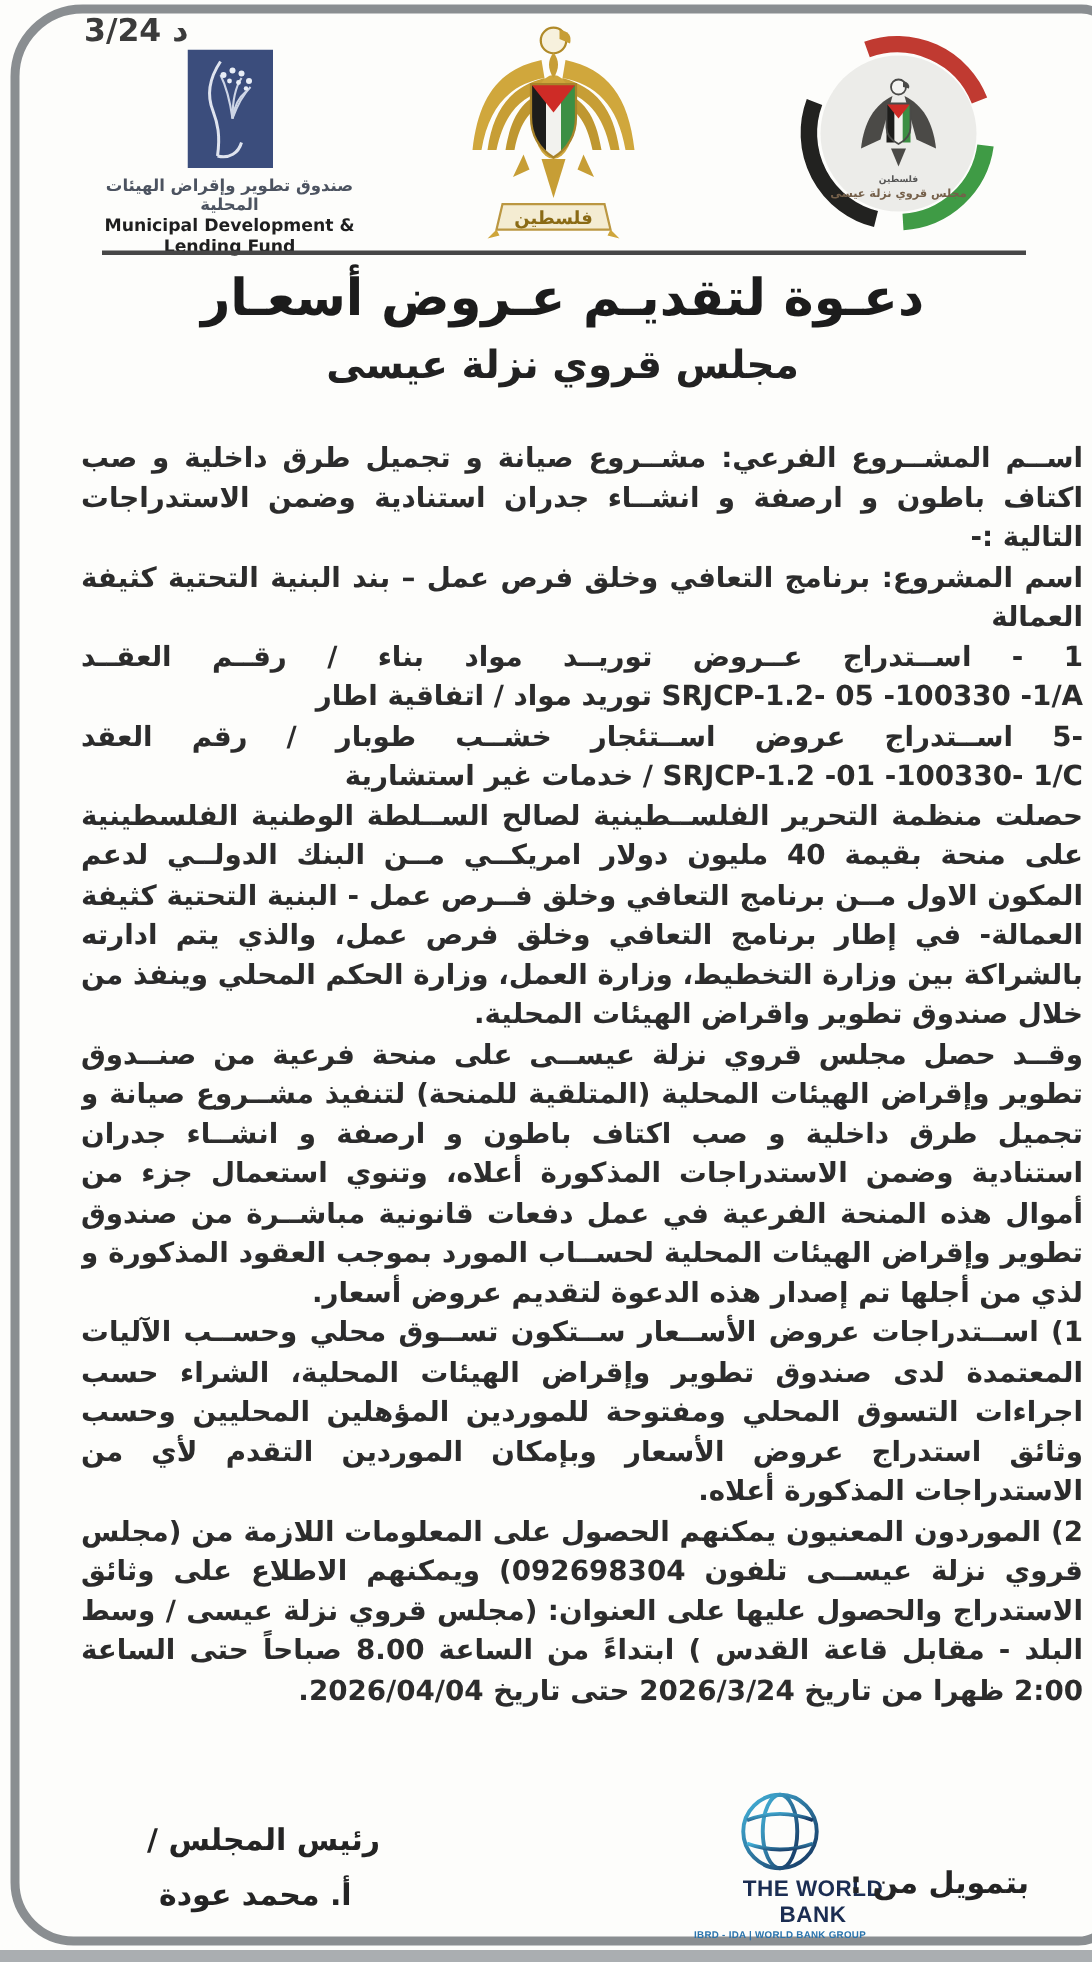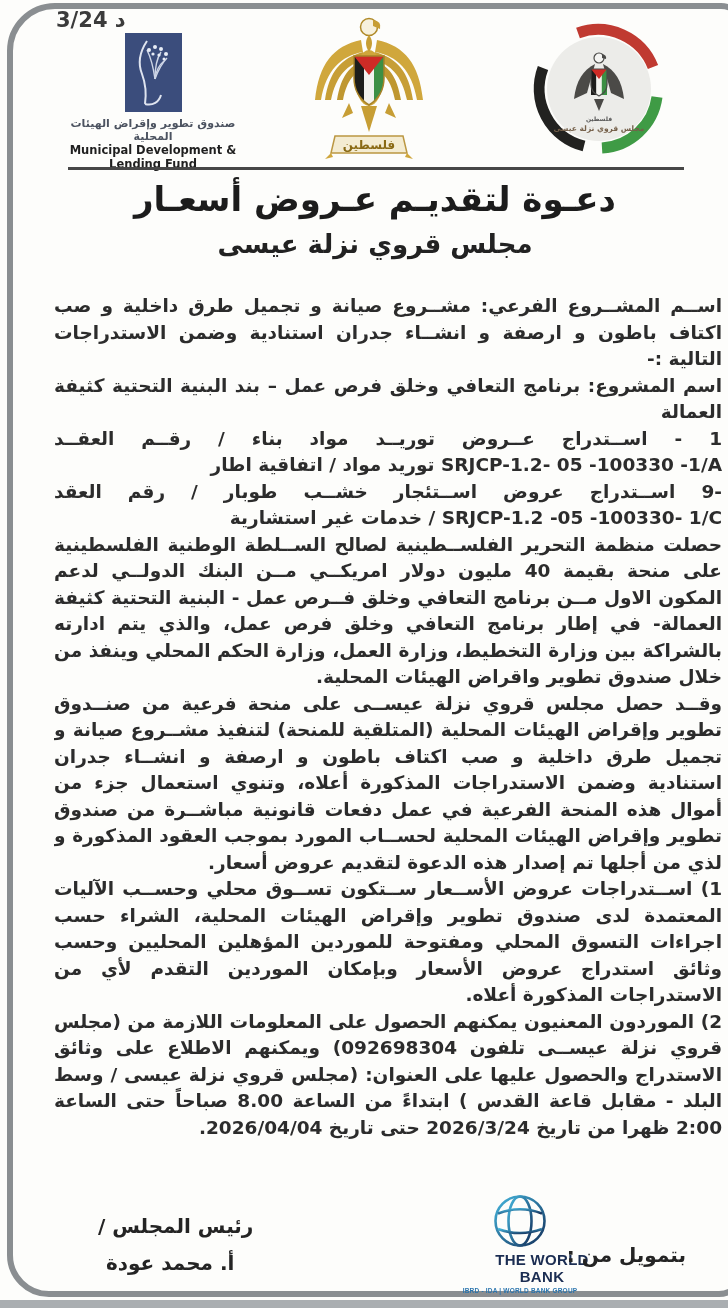--- a/index.html
+++ b/index.html
@@ -163,21 +163,21 @@
   <div class="divider"></div>
 
   <div class="title">دعـوة لتقديـم عـروض أسعـار</div>
   <div class="subtitle">مجلس قروي نزلة عيسى</div>
 
   <div class="doc-body">
     <p>اســم المشــروع الفرعي: مشــروع صيانة و تجميل طرق داخلية و صب اكتاف باطون و ارصفة و انشــاء جدران استنادية وضمن الاستدراجات التالية :-</p>
     <p>اسم المشروع:  برنامج التعافي وخلق فرص عمل – بند البنية التحتية كثيفة العمالة</p>
 
     <p><span>1 - اســتدراج عــروض توريــد مواد بناء / رقــم العقــد </span><span class="code" dir="ltr">SRJCP-1.2- 05 -100330 -1/A</span><span> توريد مواد / اتفاقية اطار</span></p>
-    <p><span>-9 اســتدراج عروض اســتئجار خشــب طوبار / رقم العقد </span><span class="code" dir="ltr">SRJCP-1.2 -05 -100330- 1/C</span><span> / خدمات غير استشارية</span></p>
+    <p><span>-5 اســتدراج عروض اســتئجار خشــب طوبار / رقم العقد </span><span class="code" dir="ltr">SRJCP-1.2 -01 -100330- 1/C</span><span> / خدمات غير استشارية</span></p>
 
     <p>حصلت منظمة التحرير الفلســطينية لصالح الســلطة الوطنية الفلسطينية على منحة بقيمة 40 مليون دولار امريكــي مــن البنك الدولــي لدعم المكون الاول مــن برنامج التعافي وخلق فــرص عمل - البنية التحتية كثيفة العمالة- في إطار برنامج التعافي وخلق فرص عمل، والذي يتم ادارته بالشراكة بين وزارة التخطيط، وزارة العمل، وزارة الحكم المحلي وينفذ من خلال صندوق تطوير واقراض الهيئات المحلية.</p>
     <p>وقــد حصل مجلس قروي نزلة عيســى على منحة فرعية من صنــدوق تطوير وإقراض الهيئات المحلية (المتلقية للمنحة) لتنفيذ مشــروع صيانة و تجميل طرق داخلية و صب اكتاف باطون و ارصفة و انشــاء جدران استنادية وضمن الاستدراجات المذكورة أعلاه، وتنوي استعمال جزء من أموال هذه المنحة الفرعية في عمل دفعات قانونية مباشــرة من صندوق تطوير وإقراض الهيئات المحلية لحســاب المورد بموجب العقود المذكورة و لذي من أجلها تم إصدار هذه الدعوة لتقديم عروض أسعار.</p>
 
     <p>1) اســتدراجات عروض الأســعار ســتكون تســوق محلي وحســب الآليات المعتمدة لدى صندوق تطوير وإقراض الهيئات المحلية، الشراء حسب اجراءات التسوق المحلي ومفتوحة للموردين المؤهلين المحليين وحسب وثائق استدراج عروض الأسعار وبإمكان الموردين التقدم لأي من الاستدراجات المذكورة أعلاه.</p>
     <p>2) الموردون المعنيون يمكنهم الحصول على المعلومات اللازمة من (مجلس قروي نزلة عيســى تلفون 092698304) ويمكنهم الاطلاع على وثائق الاستدراج والحصول عليها على العنوان: (مجلس قروي نزلة عيسى / وسط البلد - مقابل قاعة القدس ) ابتداءً من الساعة 8.00 صباحاً حتى الساعة 2:00 ظهرا من تاريخ 2026/3/24 حتى تاريخ 2026/04/04.</p>
 
   </div>
 
   <div class="sig-title">رئيس المجلس /</div>

